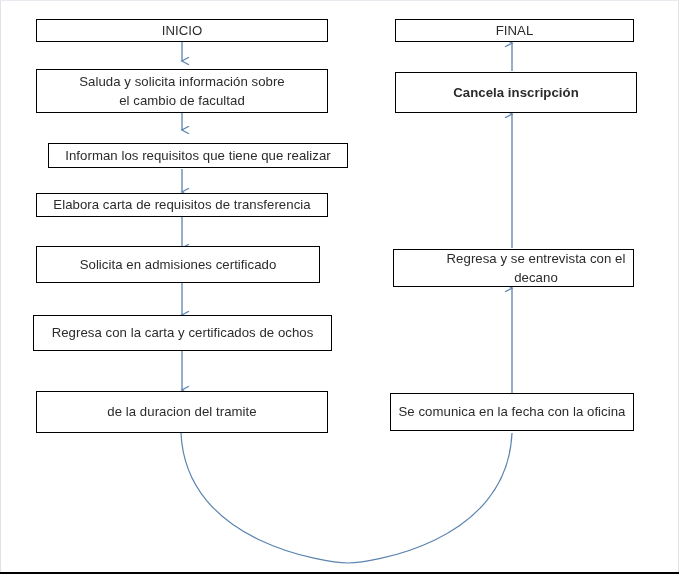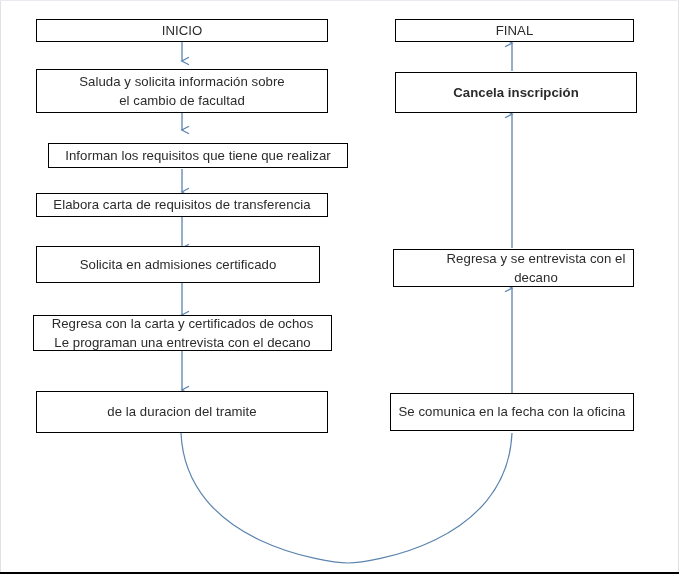--- a/index.html
+++ b/index.html
@@ -117,21 +117,20 @@
   <div class="node" style="left:36px; top:193px; width:292px; height:24px;">
     <span>Elabora carta de requisitos de transferencia</span>
   </div>
 
   <div class="node" style="left:36px; top:246px; width:284px; height:37px;">
     <span>Solicita en admisiones certificado</span>
   </div>
 
   <div class="node" style="left:33px; top:315px; width:299px; height:36px;">
     <span>Regresa con la carta y certificados de ochos</span>
-    <span class="line2">Le programan una entrevista con el decano</span>
   </div>
 
   <div class="node" style="left:36px; top:391px; width:292px; height:42px;">
     <span class="line2">de la duracion del tramite</span>
   </div>
 
   <div class="node" style="left:395px; top:19px; width:239px; height:23px;">
     <span>FINAL</span>
   </div>
 

